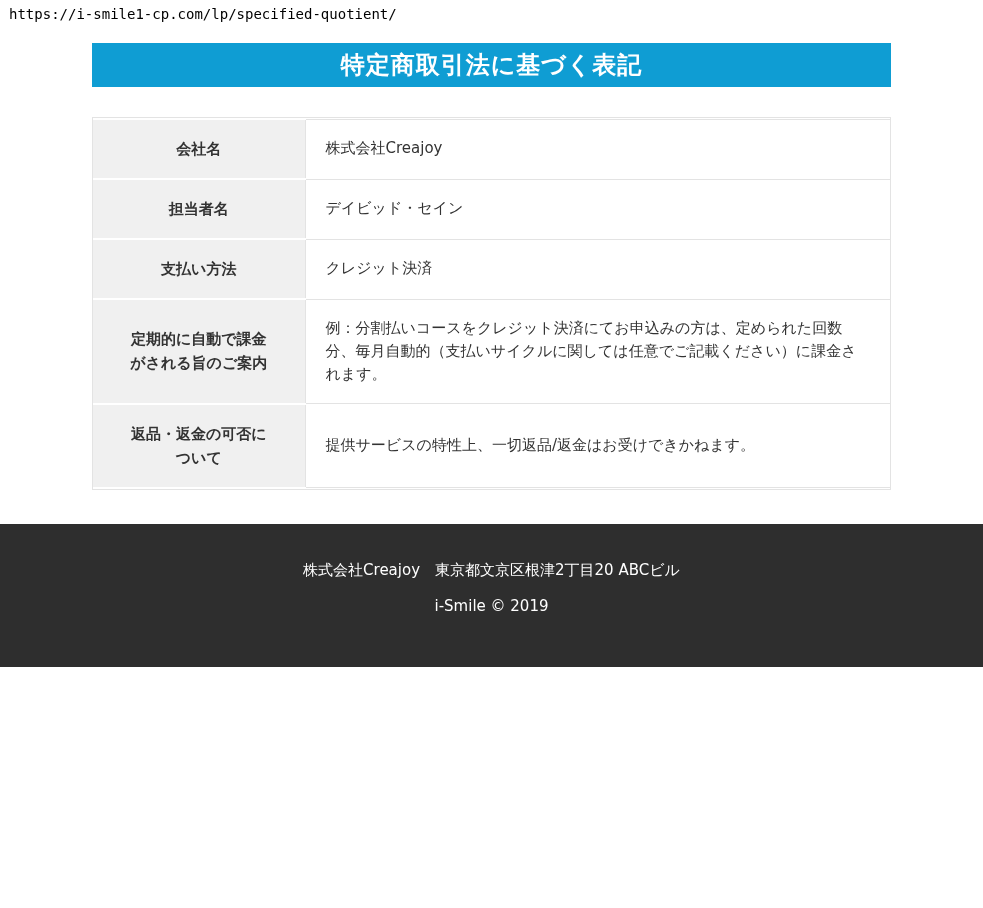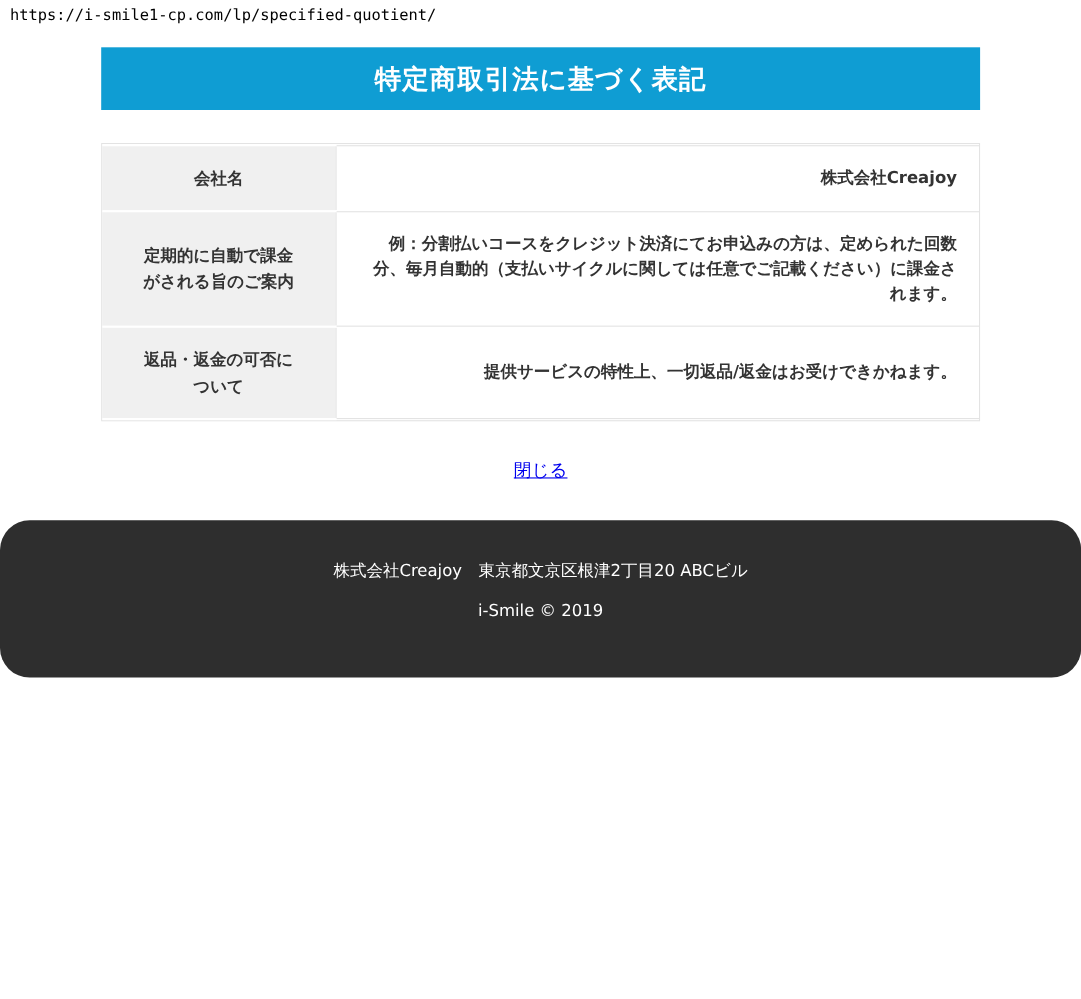--- a/index.html
+++ b/index.html
@@ -30,21 +30,21 @@
     font-size: 14px;
     color: #000000;
     letter-spacing: 0;
   }
   .container {
     width: 799px;
     margin: 0 auto;
   }
   .banner {
     margin-top: 21px;
-    height: 57px;
+    height: 44px;
     background: var(--banner-bg);
     display: flex;
     align-items: center;
     justify-content: center;
   }
   .banner h1 {
     margin: 0;
     color: var(--banner-text);
     font-size: 24px;
     font-weight: bold;
@@ -71,23 +71,23 @@
     text-align: center;
     vertical-align: middle;
     padding: 17px 8px;
     line-height: 1.6;
     white-space: pre-line;
   }
   table.spec-table td {
     border-top: 1px solid var(--table-border);
     border-bottom: 1px solid var(--table-border);
     font-size: 15px;
-    font-weight: bold;
+    font-weight: normal;
     color: var(--body-text);
-    text-align: right;
+    text-align: left;
     vertical-align: middle;
     padding: 17px 20px;
     line-height: 1.55;
     white-space: pre-line;
   }
   .close-wrap {
     text-align: center;
     margin-top: 35px;
   }
   .close-wrap a {
@@ -95,21 +95,20 @@
     font-size: 16px;
     text-decoration: underline;
     cursor: pointer;
   }
   .page-footer {
     margin-top: 34px;
     background: var(--footer-bg);
     color: var(--footer-text);
     text-align: center;
     padding: 37px 0 36px;
-    border-radius: 27px;
   }
   .page-footer .footer-line1 {
     margin: 0 0 17px 0;
     font-size: 15px;
     font-weight: 500;
   }
   .page-footer .footer-line2 {
     margin: 16px;
     font-size: 15px;
     font-weight: 500;
@@ -127,35 +126,40 @@
   </div>
 
   <div class="table-wrap">
     <table class="spec-table">
       <tbody>
         <tr>
           <th>会社名</th>
           <td>株式会社Creajoy</td>
         </tr>
         <tr>
+          <th>担当者名</th>
+          <td>デイビッド・セイン</td>
+        </tr>
+        <tr>
+          <th>支払い方法</th>
+          <td>クレジット決済</td>
+        </tr>
+        <tr>
           <th>定期的に自動で課金
 がされる旨のご案内</th>
           <td>例：分割払いコースをクレジット決済にてお申込みの方は、定められた回数分、毎月自動的（支払いサイクルに関しては任意でご記載ください）に課金されます。</td>
         </tr>
         <tr>
           <th>返品・返金の可否に
 ついて</th>
           <td>提供サービスの特性上、一切返品/返金はお受けできかねます。</td>
         </tr>
       </tbody>
     </table>
   </div>
 
-  <div class="close-wrap">
-    <a href="#">閉じる</a>
-  </div>
 
 </div>
 
 <footer class="page-footer">
   <p class="footer-line1">株式会社Creajoy　東京都文京区根津2丁目20 ABCビル</p>
   <p class="footer-line2">i-Smile © 2019</p>
 </footer>
 
 </body></html>

